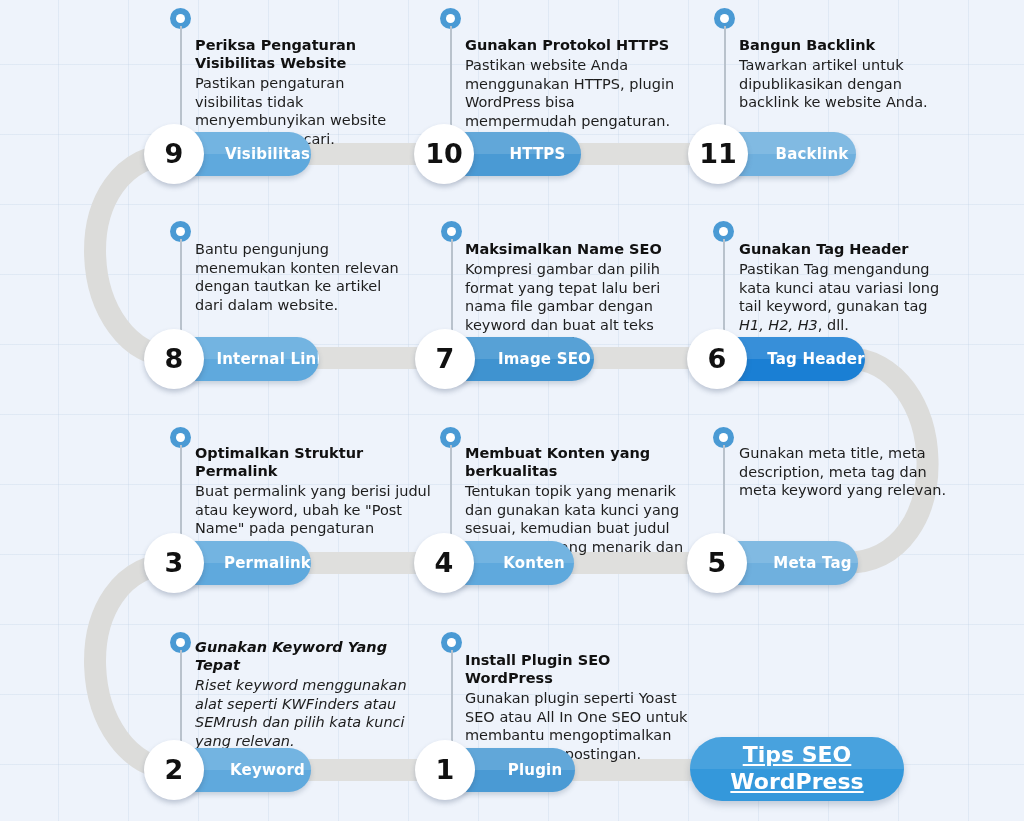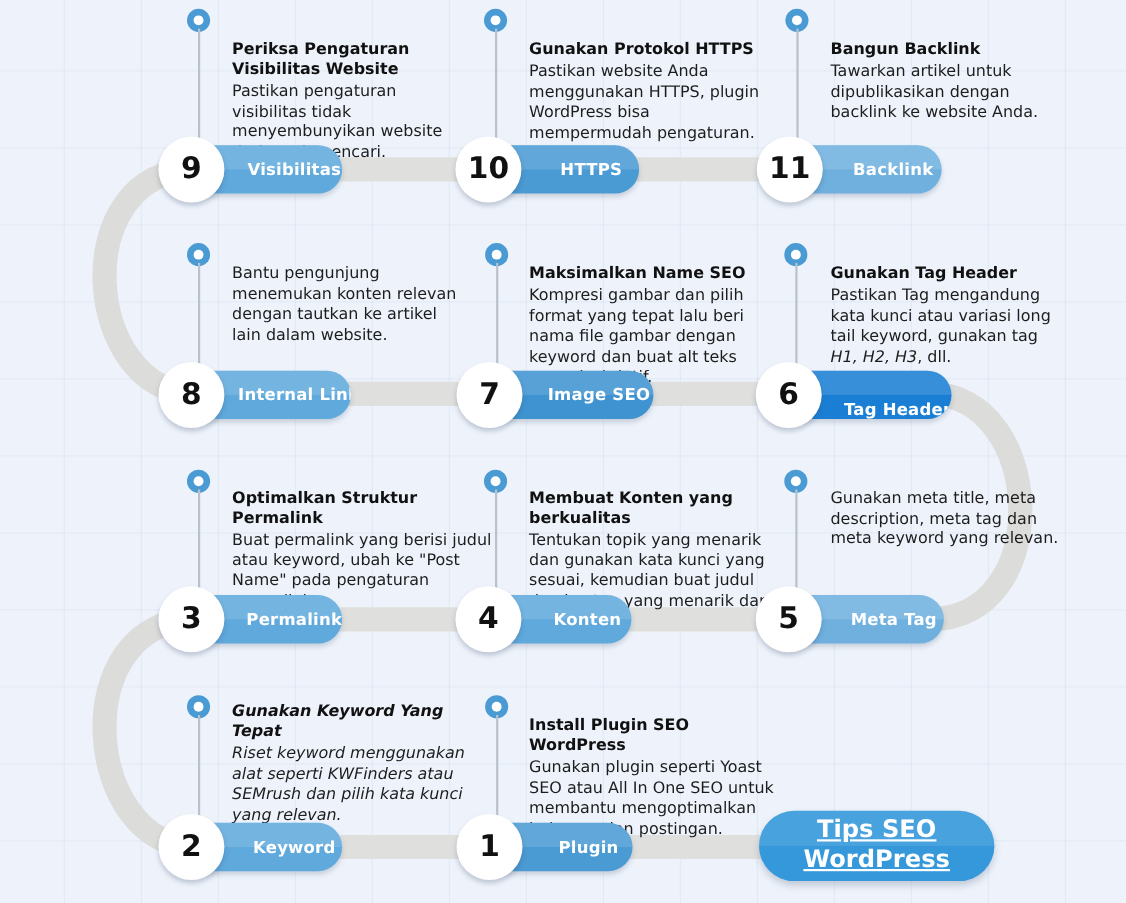--- a/index.html
+++ b/index.html
@@ -95,21 +95,20 @@
     color: #111111;
     box-shadow: 0 3px 5px rgba(60,80,110,0.28);
     z-index: 3;
   }
   .badge .badge-num { line-height: 1; position: relative; top: -1px; }
 
   
   .textblock {
     position: absolute;
     width: 250px;
-    margin-left: 16px;
   }
   .tb-title {
     font-size: 14.5px;
     font-weight: bold;
     color: #111111;
     line-height: 1.25;
     margin-bottom: 2px;
   }
   .tb-body {
     font-size: 14.5px;
@@ -254,21 +253,21 @@
     </div>
     <div class="badge" style="left:688px; top:124px;">
       <span class="badge-num">11</span>
     </div>
   </div>
 
   <div class="step">
     <div class="ring" style="left:170px; top:221px;"></div>
     <div class="stem" style="left:180px; top:239px; height:96px;"></div>
     <div class="textblock" style="left:195px; top:240px; width:215px;">
-      <div class="tb-body">Bantu pengunjung menemukan konten relevan dengan tautkan ke artikel lain dalam website.</div>
+      <div class="tb-body">Bantu pengunjung menemukan konten relevan dengan tautkan ke artikel dari dalam website.</div>
     </div>
     <div class="pill" style="left:152px; top:337px; width:167px; background:#5fa9dd;">
       <span class="pill-sheen"></span>
       <span class="pill-label">Internal Link</span>
     </div>
     <div class="badge" style="left:144px; top:329px;">
       <span class="badge-num">8</span>
     </div>
   </div>
 
@@ -288,21 +287,21 @@
     </div>
   </div>
 
   <div class="step">
     <div class="ring" style="left:713px; top:221px;"></div>
     <div class="stem" style="left:723px; top:239px; height:96px;"></div>
     <div class="textblock" style="left:739px; top:240px; width:215px;">
       <div class="tb-title">Gunakan Tag Header</div>
       <div class="tb-body"><span>Pastikan Tag mengandung kata kunci atau variasi long tail keyword, gunakan tag </span><em>H1, H2, H3</em><span>, dll.</span></div>
     </div>
-    <div class="pill" style="left:695px; top:337px; width:170px; background:#1a7fd4;align-items:flex-end;">
+    <div class="pill" style="left:695px; top:337px; width:170px; background:#1a7fd4;">
       <span class="pill-sheen"></span>
       <span class="pill-label">Tag Header</span>
     </div>
     <div class="badge" style="left:687px; top:329px;">
       <span class="badge-num">6</span>
     </div>
   </div>
 
   <div class="step">
     <div class="ring" style="left:170px; top:427px;"></div>

